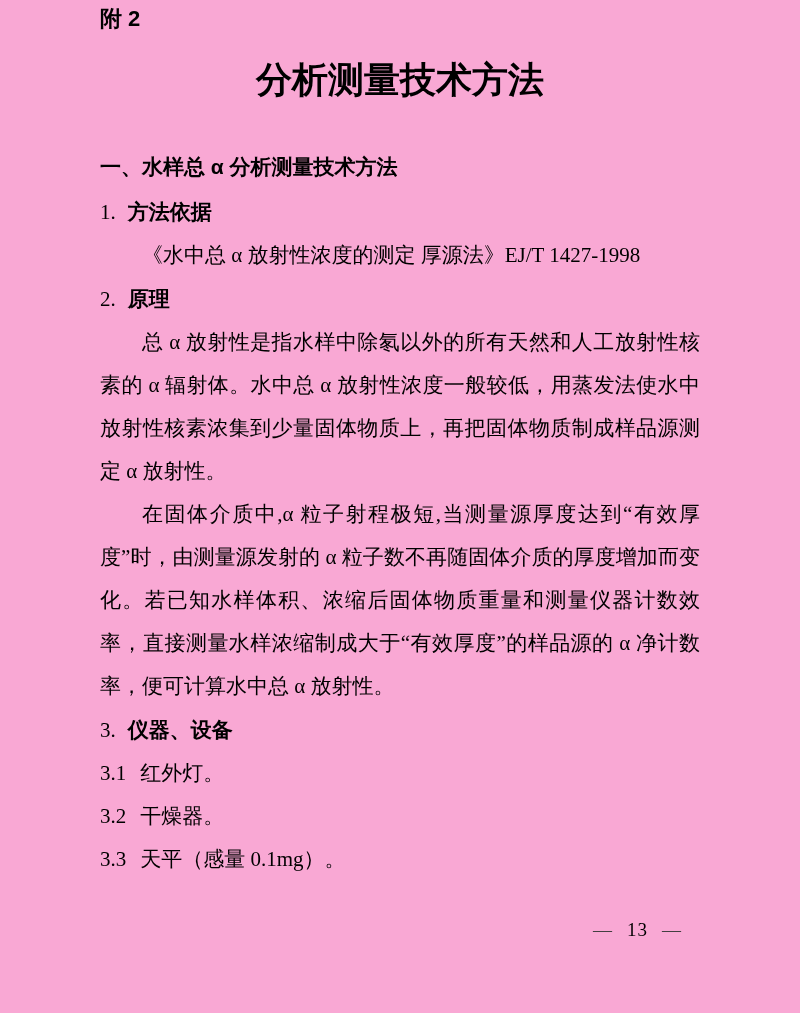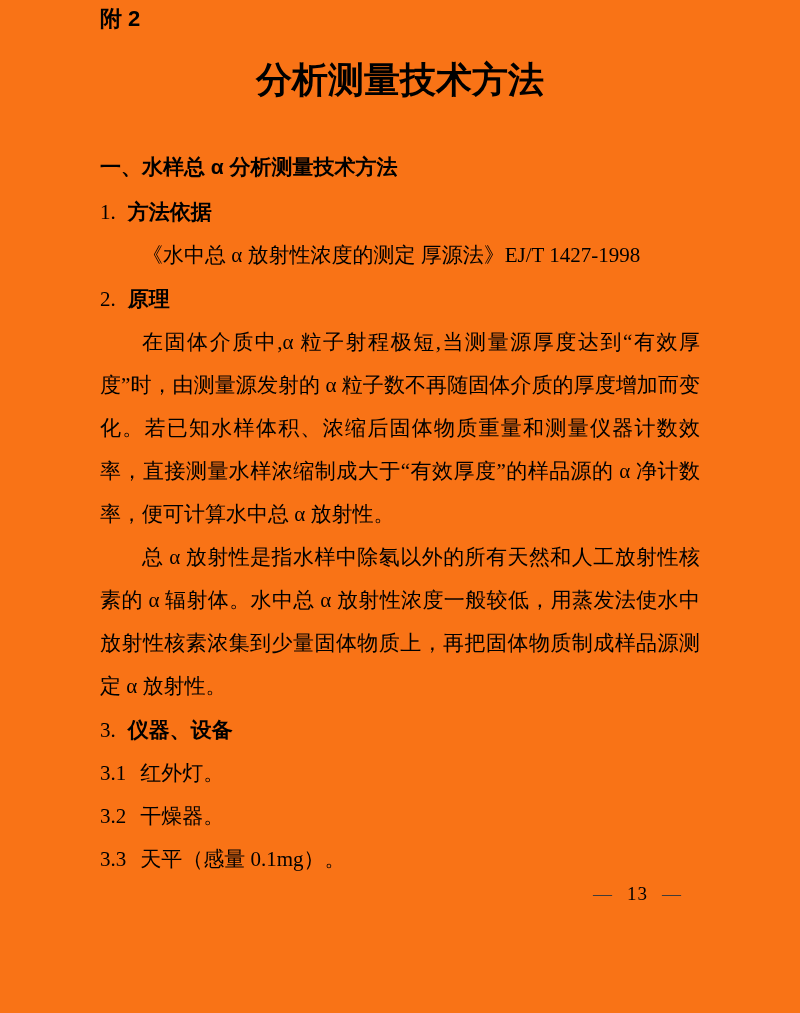--- a/index.html
+++ b/index.html
@@ -1,20 +1,20 @@
 <!DOCTYPE html>
 <html><head>
 <meta charset="utf-8">
 <style>
   html, body { margin: 0; padding: 0; background: #ffffff; }
   .page {
     position: relative;
     width: 800px;
     height: 1013px;
-    background: #f97316;
+    background: #f9a8d4;
     color: #000000;
     font-family: "Liberation Serif", "DejaVu Serif", serif;
     overflow: hidden;
     box-sizing: border-box;
     padding: 4px 100px 0 100px;
   }
   .appendix-label {
     font-family: "Liberation Sans", "DejaVu Sans", sans-serif;
     font-weight: bold;
     font-size: 22px;
@@ -64,21 +64,21 @@
   }
   .limit-line { text-indent: 2em; }
   .limit-line sup {
     font-size: 14px;
     vertical-align: super;
     line-height: 0;
   }
   .equip-item .num { margin-right: 14px; }
   .footer {
     position: absolute;
-    top: 880px;
+    top: 916px;
     right: 104px;
     font-size: 19px;
     line-height: 28px;
     letter-spacing: 1px;
     white-space: nowrap;
   }
   .footer .dash { color: #3a3a3a; padding: 0 14px; }
 </style>
 </head>
 <body>
@@ -94,23 +94,23 @@
   <div class="sub-heading">
     <span class="num">1.</span><span class="label">方法依据</span>
   </div>
 
   <div class="body-line reference-line">《水中总 α 放射性浓度的测定  厚源法》EJ/T 1427-1998</div>
 
   <div class="sub-heading" style="margin-top:0;">
     <span class="num">2.</span><span class="label">原理</span>
   </div>
 
+  <p class="para">总 α 放射性是指水样中除氡以外的所有天然和人工放射性核素的 α 辐射体。水中总 α 放射性浓度一般较低，用蒸发法使水中放射性核素浓集到少量固体物质上，再把固体物质制成样品源测定 α 放射性。</p>
+
   <p class="para">在固体介质中,α 粒子射程极短,当测量源厚度达到“有效厚度”时，由测量源发射的 α 粒子数不再随固体介质的厚度增加而变化。若已知水样体积、浓缩后固体物质重量和测量仪器计数效率，直接测量水样浓缩制成大于“有效厚度”的样品源的 α 净计数率，便可计算水中总 α 放射性。</p>
-
-  <p class="para">总 α 放射性是指水样中除氡以外的所有天然和人工放射性核素的 α 辐射体。水中总 α 放射性浓度一般较低，用蒸发法使水中放射性核素浓集到少量固体物质上，再把固体物质制成样品源测定 α 放射性。</p>
 
 
   <div class="sub-heading" style="margin-top:0;">
     <span class="num">3.</span><span class="label">仪器、设备</span>
   </div>
 
   <div class="body-line equip-item">
     <span class="num">3.1</span><span>红外灯。</span>
   </div>
 

